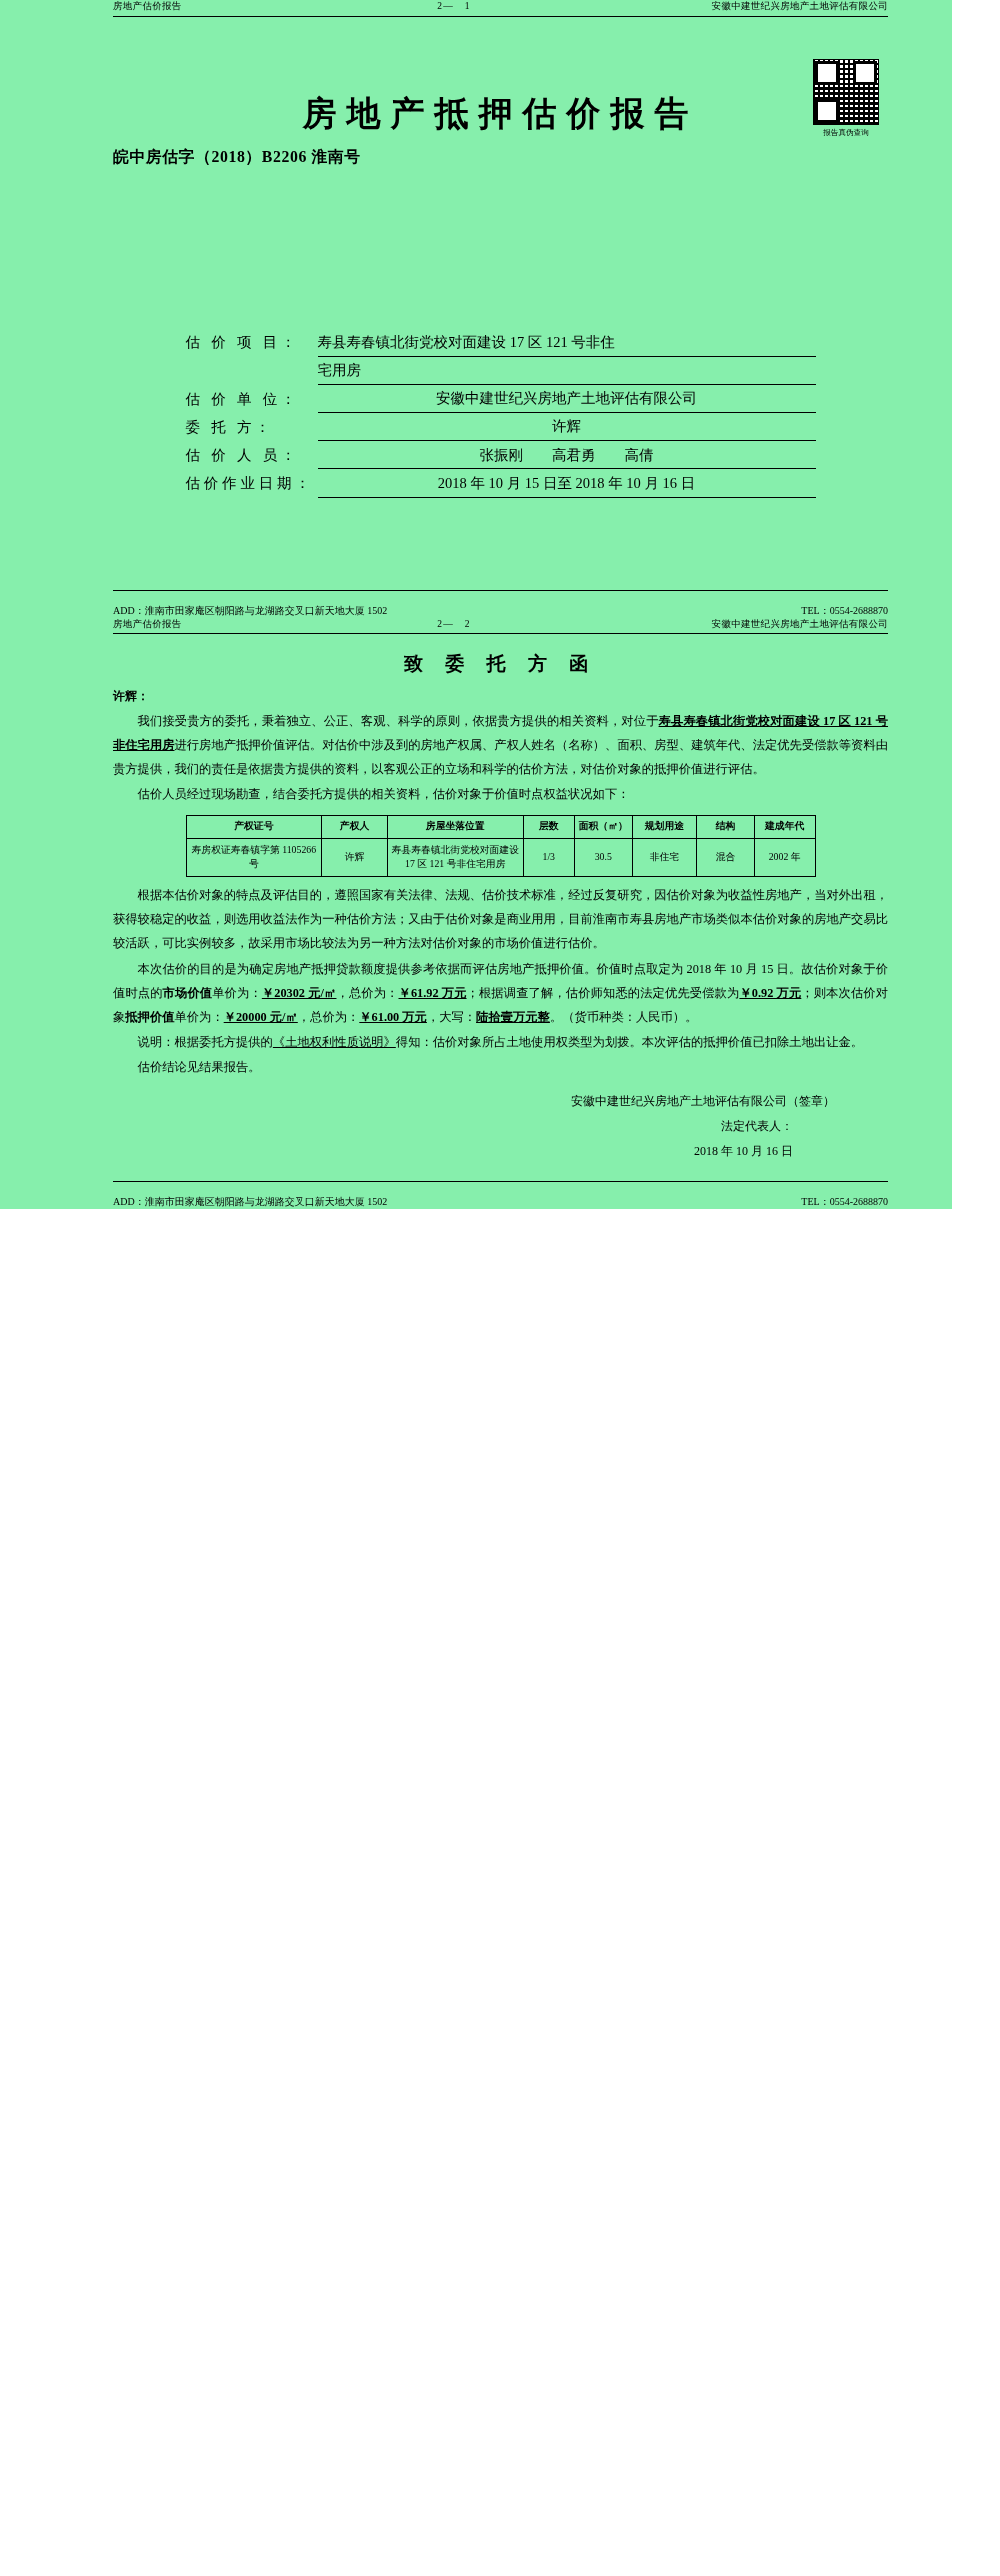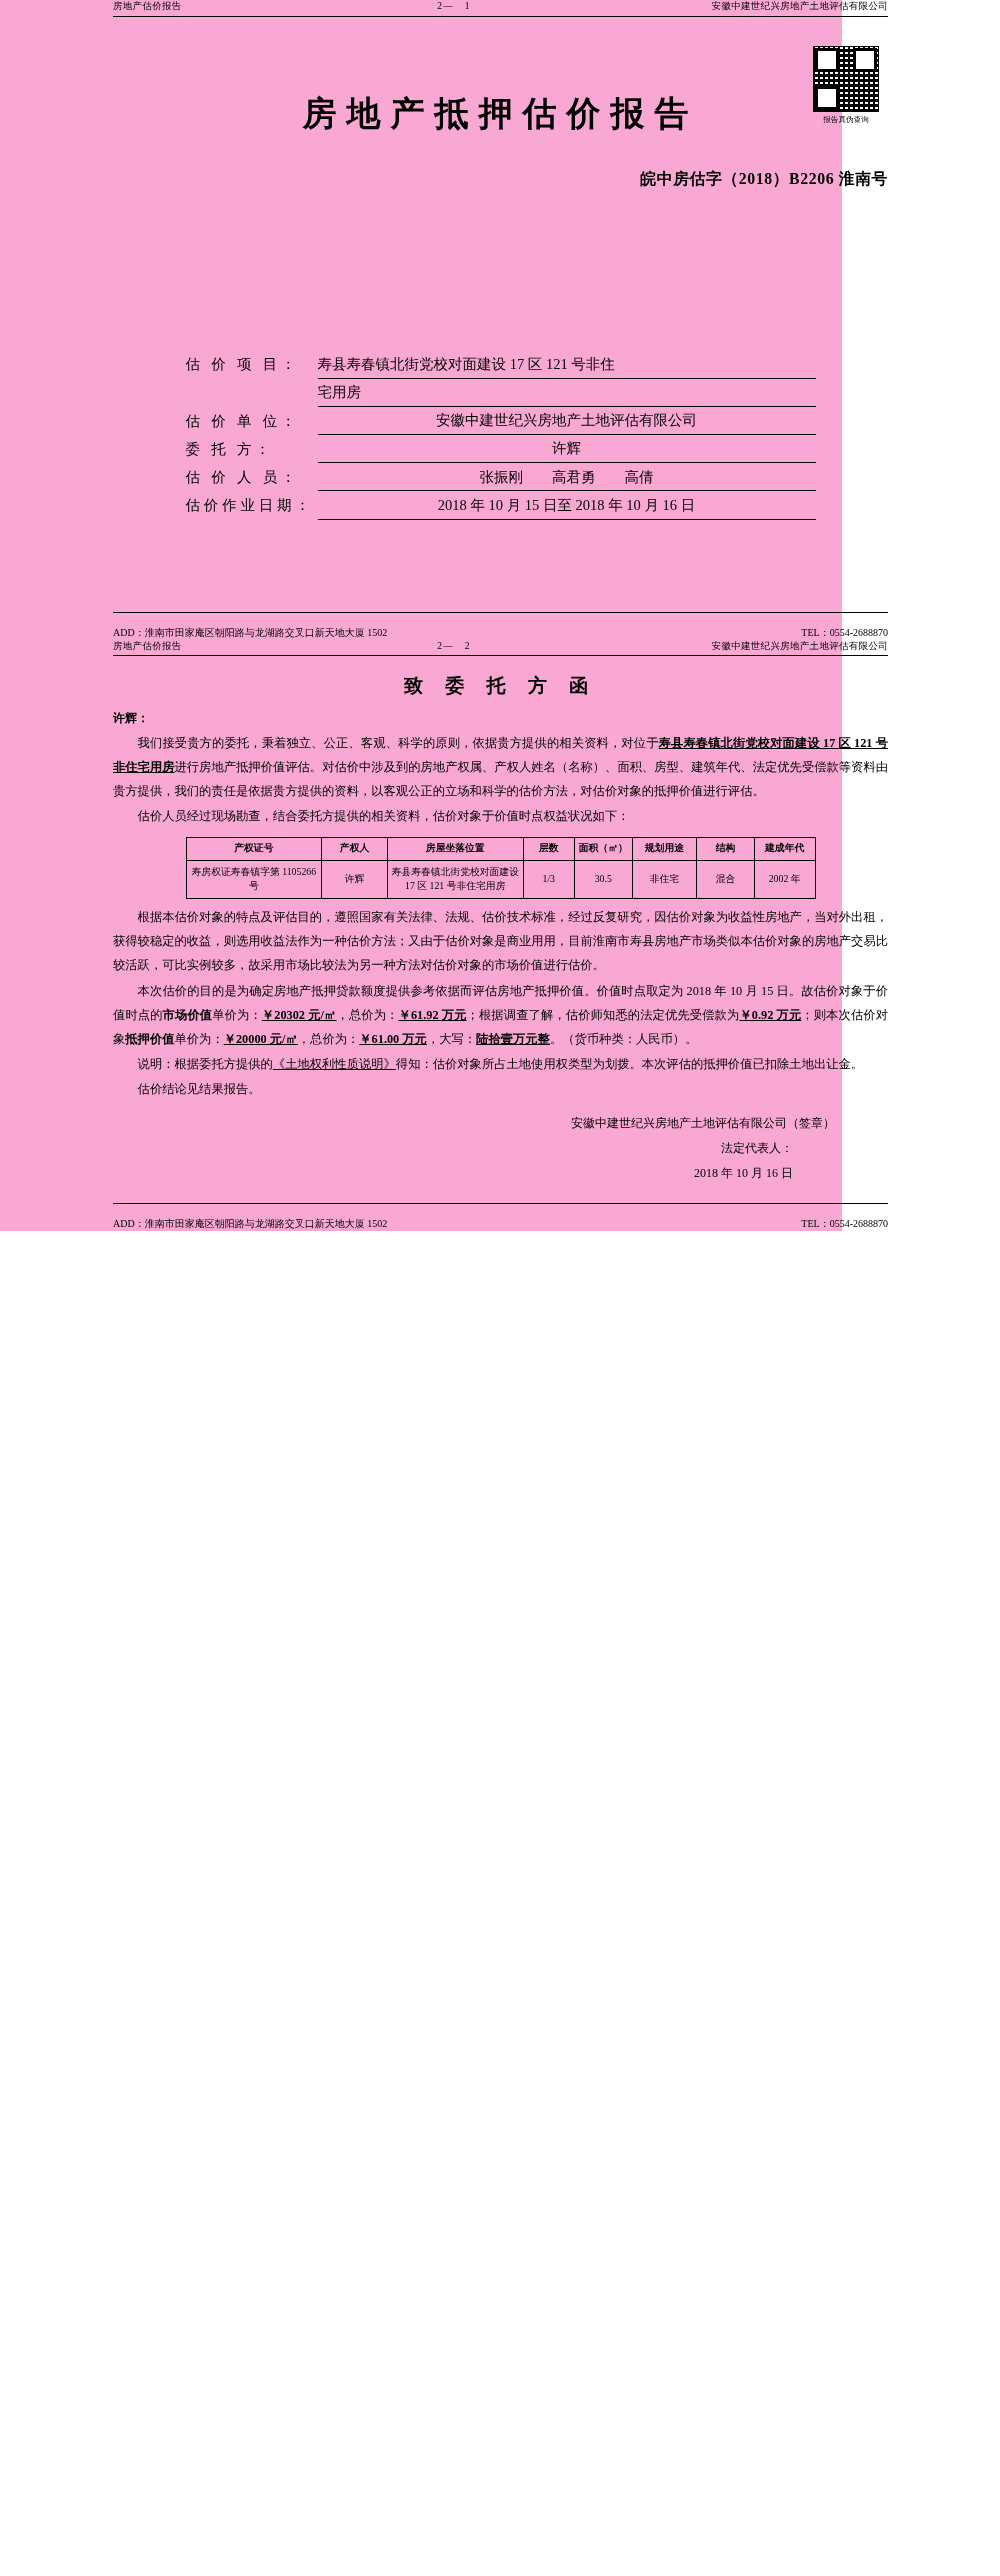--- a/index.html
+++ b/index.html
@@ -7,22 +7,22 @@
     padding: 0;
     background: #ffffff;
   }
   body {
     width: 1001px;
     font-family: "Liberation Serif", "DejaVu Serif", serif;
     color: #000000;
   }
   .page {
     position: relative;
-    width: 842px;
-    background: #f9a8d4;
+    width: 952px;
+    background: #86efac;
   }
   .sheet {
     position: relative;
     width: 1001px;
     box-sizing: border-box;
     padding: 0 113px;
   }
 
   
   .run-head {
@@ -46,21 +46,21 @@
     font-size: 10px;
     padding-top: 13px;
     border-top: 0.8px solid #000;
   }
   .run-foot .rf-left { }
   .run-foot .rf-right { }
 
   .qr-wrap {
     position: absolute;
     right: 117px;
-    top: 46px;
+    top: 59px;
     width: 76px;
     text-align: center;
   }
   .qr {
     width: 66px;
     height: 66px;
     margin: 0 auto;
     background-color: #ffffff;
     background-image:
       repeating-linear-gradient(90deg, #000 0 2.5px, transparent 2.5px 5px),
@@ -95,24 +95,24 @@
 
   .cover-title {
     text-align: center;
     font-size: 34px;
     font-weight: bold;
     letter-spacing: 10px;
     margin-top: 74px;
     font-family: "Liberation Serif", "DejaVu Serif", serif;
   }
   .cover-code {
-    text-align: right;
+    text-align: left;
     font-size: 15.8px;
     font-weight: bold;
-    margin-top: 32px;
+    margin-top: 10px;
     letter-spacing: 0.6px;
   }
 
   .cover-gap { height: 145px; }
 
   .field-table {
     margin: 16px auto;
     width: 630px;
     border-collapse: collapse;
     font-size: 14.5px;

